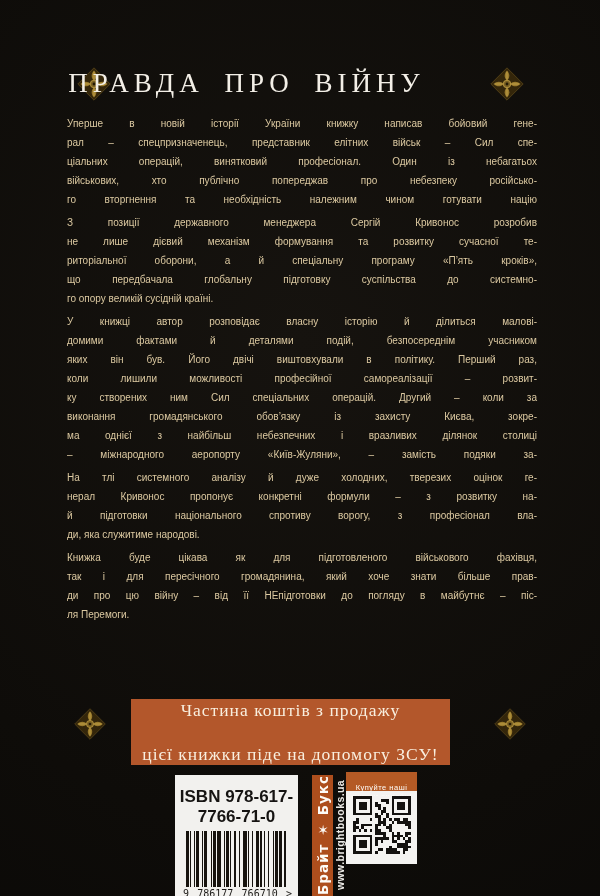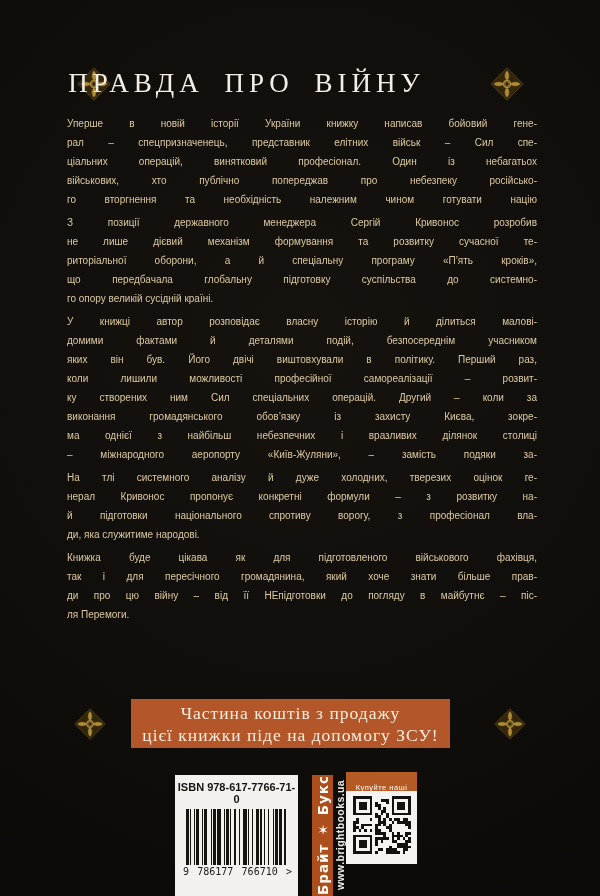--- a/index.html
+++ b/index.html
@@ -23,28 +23,28 @@
   
   .description{position:absolute;left:67px;top:114px;width:470px;color:#dcc9a1;}
   .para{margin:0 0 4px 0;}
   .p-line{
     font-size:10px;line-height:19px;
     text-align:justify;text-align-last:justify;
   }
   .p-line.last{text-align-last:left;}
   
   .donation{
-    position:absolute;left:131px;top:699px;width:319px;height:49px;
+    position:absolute;left:131px;top:699px;width:319px;height:66px;
     background:#b3572b;color:#f9efdf;
     font-family:"Liberation Serif",serif;font-size:17.5px;letter-spacing:1px;line-height:22px;
-    display:flex;flex-direction:column;align-items:center;justify-content:center;text-align:center;
+    display:flex;flex-direction:column;align-items:center;justify-content:space-between;text-align:center;
   }
   
   .isbn-panel{position:absolute;left:175px;top:775px;width:123px;height:121px;background:#f2f1ee;color:#161412;}
-  .isbn-number{margin-top:6px;text-align:center;font-size:11px;font-weight:700;letter-spacing:0;}
+  .isbn-number{margin-top:12px;text-align:center;font-size:17px;font-weight:700;letter-spacing:0;}
   .barcode{margin:4px 11px 0 11px;height:56px;}
   .barcode-digits{
     display:flex;justify-content:space-between;align-items:baseline;
     padding:1px 6px 0 8px;font-family:"DejaVu Sans Mono",monospace;font-size:10px;color:#1b1916;
   }
   .publisher-strip{
     position:absolute;left:312px;top:775px;width:21px;height:121px;background:#ad4e1d;
     display:flex;align-items:center;justify-content:center;
   }
   .publisher-strip .vtext{

